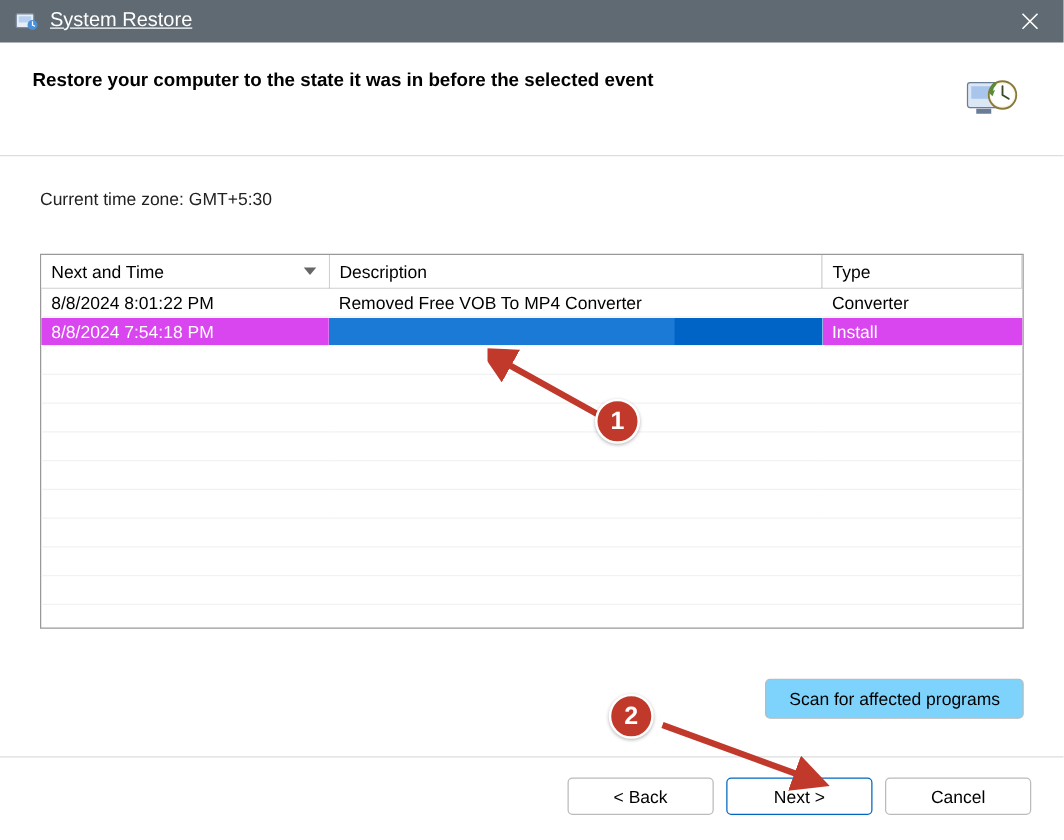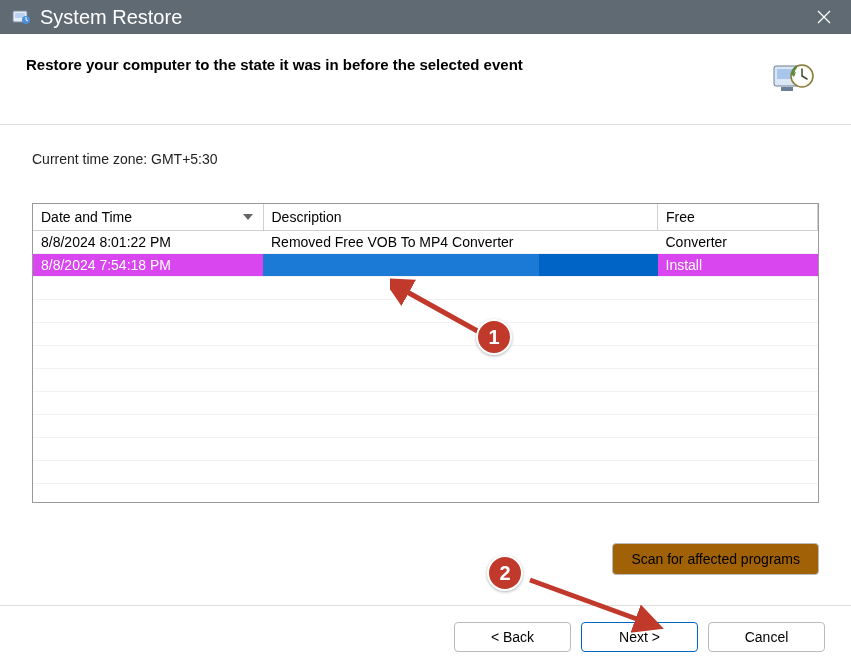--- a/index.html
+++ b/index.html
@@ -1,36 +1,36 @@
 <!DOCTYPE html>
 <html><head>
   <meta charset="utf-8">
   <style>
     * { box-sizing: border-box; margin: 0; padding: 0; }
     body { font-family: "Segoe UI", Tahoma, sans-serif; font-size: 13px; background: #fff; width: 851px; height: 672px; display: flex; flex-direction: column; }
     .titlebar { background: #5f6a72; color: #fff; height: 34px; display: flex; align-items: center; padding: 0 4px; }
     .titlebar-icon { width: 22px; height: 22px; margin: 0 8px 0 6px; display: flex; align-items: center; justify-content: center; }
-    .titlebar-title { flex: 1; font-size: 20px; }
+    .titlebar-title { flex: 1; font-size: 16px; text-decoration: underline; }
     .close-btn { width: 46px; height: 34px; display: flex; align-items: center; justify-content: center; cursor: pointer; }
     .close-btn svg { stroke: #fff; }
     .header { padding: 22px 36px 24px 26px; display: flex; align-items: flex-start; border-bottom: 1px solid #ddd; }
     .header-title { font-size: 15px; font-weight: 600; color: #000; flex: 1; }
     .header-icon { width: 44px; height: 44px; margin-left: 12px; }
     .content { flex: 1; padding: 26px 32px 10px 32px; display: flex; flex-direction: column; }
     .tz-label { font-size: 14px; color: #222; margin-bottom: 36px; }
     .table-wrap { border: 1px solid #999; background: #fff; height: 300px; overflow: hidden; }
     table { width: 100%; border-collapse: collapse; table-layout: fixed; }
     th { text-align: left; font-weight: 400; font-size: 14px; padding: 4px 8px; border-right: 1px solid #d0d0d0; border-bottom: 1px solid #d0d0d0; background: #fff; position: relative; height: 26px; }
     th.sorted::after { content: ''; position: absolute; right: 10px; top: 10px; width: 0; height: 0; border-left: 5px solid transparent; border-right: 5px solid transparent; border-top: 6px solid #666; }
     td { font-size: 14px; padding: 3px 8px; height: 23px; border-bottom: 1px solid #f2f2f2; white-space: nowrap; overflow: hidden; margin-top: 14px; }
     tr.selected td { background: #d946ef; color: #fff; }
     tr.selected td.desc-cell { background: linear-gradient(to right, #1b7ad6 0%, #1b7ad6 70%, #0063c6 70%, #0063c6 100%); }
     tr.empty td { color: transparent; }
     .scan-row { display: flex; justify-content: flex-end; margin-top: 40px; }
-    .scan-btn { padding: 7px 18px; border: 1px solid #bbb; background: #a16207; border-radius: 4px; font-size: 14px; cursor: pointer; }
+    .scan-btn { padding: 7px 18px; border: 1px solid #bbb; background: #7dd3fc; border-radius: 4px; font-size: 14px; cursor: pointer; }
     .footer-sep { border-top: 1px solid #ddd; margin-top: 14px; }
     .footer { display: flex; justify-content: flex-end; gap: 10px; padding: 16px 26px 20px 26px; }
     .footer button { width: 117px; height: 30px; border: 1px solid #bbb; background: #fff; border-radius: 4px; font-size: 14px; cursor: pointer; }
     .footer button.primary { border: 1.5px solid #0067c0; }
     .annot { position: absolute; pointer-events: none; }
     .badge { width: 36px; height: 36px; border-radius: 50%; background: #c0392b; color: #fff; font-size: 20px; font-weight: 700; display: flex; align-items: center; justify-content: center; border: 2px solid #fff; box-shadow: 0 1px 3px rgba(0,0,0,.3); position: absolute; }
     .arrow-svg { position: absolute; }
   </style>
 </head>
 <body>
@@ -73,23 +73,23 @@
 
   <div class="table-wrap">
     <table>
       <colgroup>
           <col style="width:230px">
           <col>
           <col style="width:160px">
         </colgroup>
       <thead>
         <tr>
-          <th class="sorted"><span>Date and Time</span></th>
+          <th class="sorted"><span>Next and Time</span></th>
           <th><span>Description</span></th>
-          <th><span>Free</span></th>
+          <th><span>Type</span></th>
         </tr>
       </thead>
       <tbody>
         <tr>
           <td>8/8/2024 8:01:22 PM</td>
           <td>Removed Free VOB To MP4 Converter</td>
           <td>Converter</td>
         </tr>
         <tr class="selected">
           <td>8/8/2024 7:54:18 PM</td>

